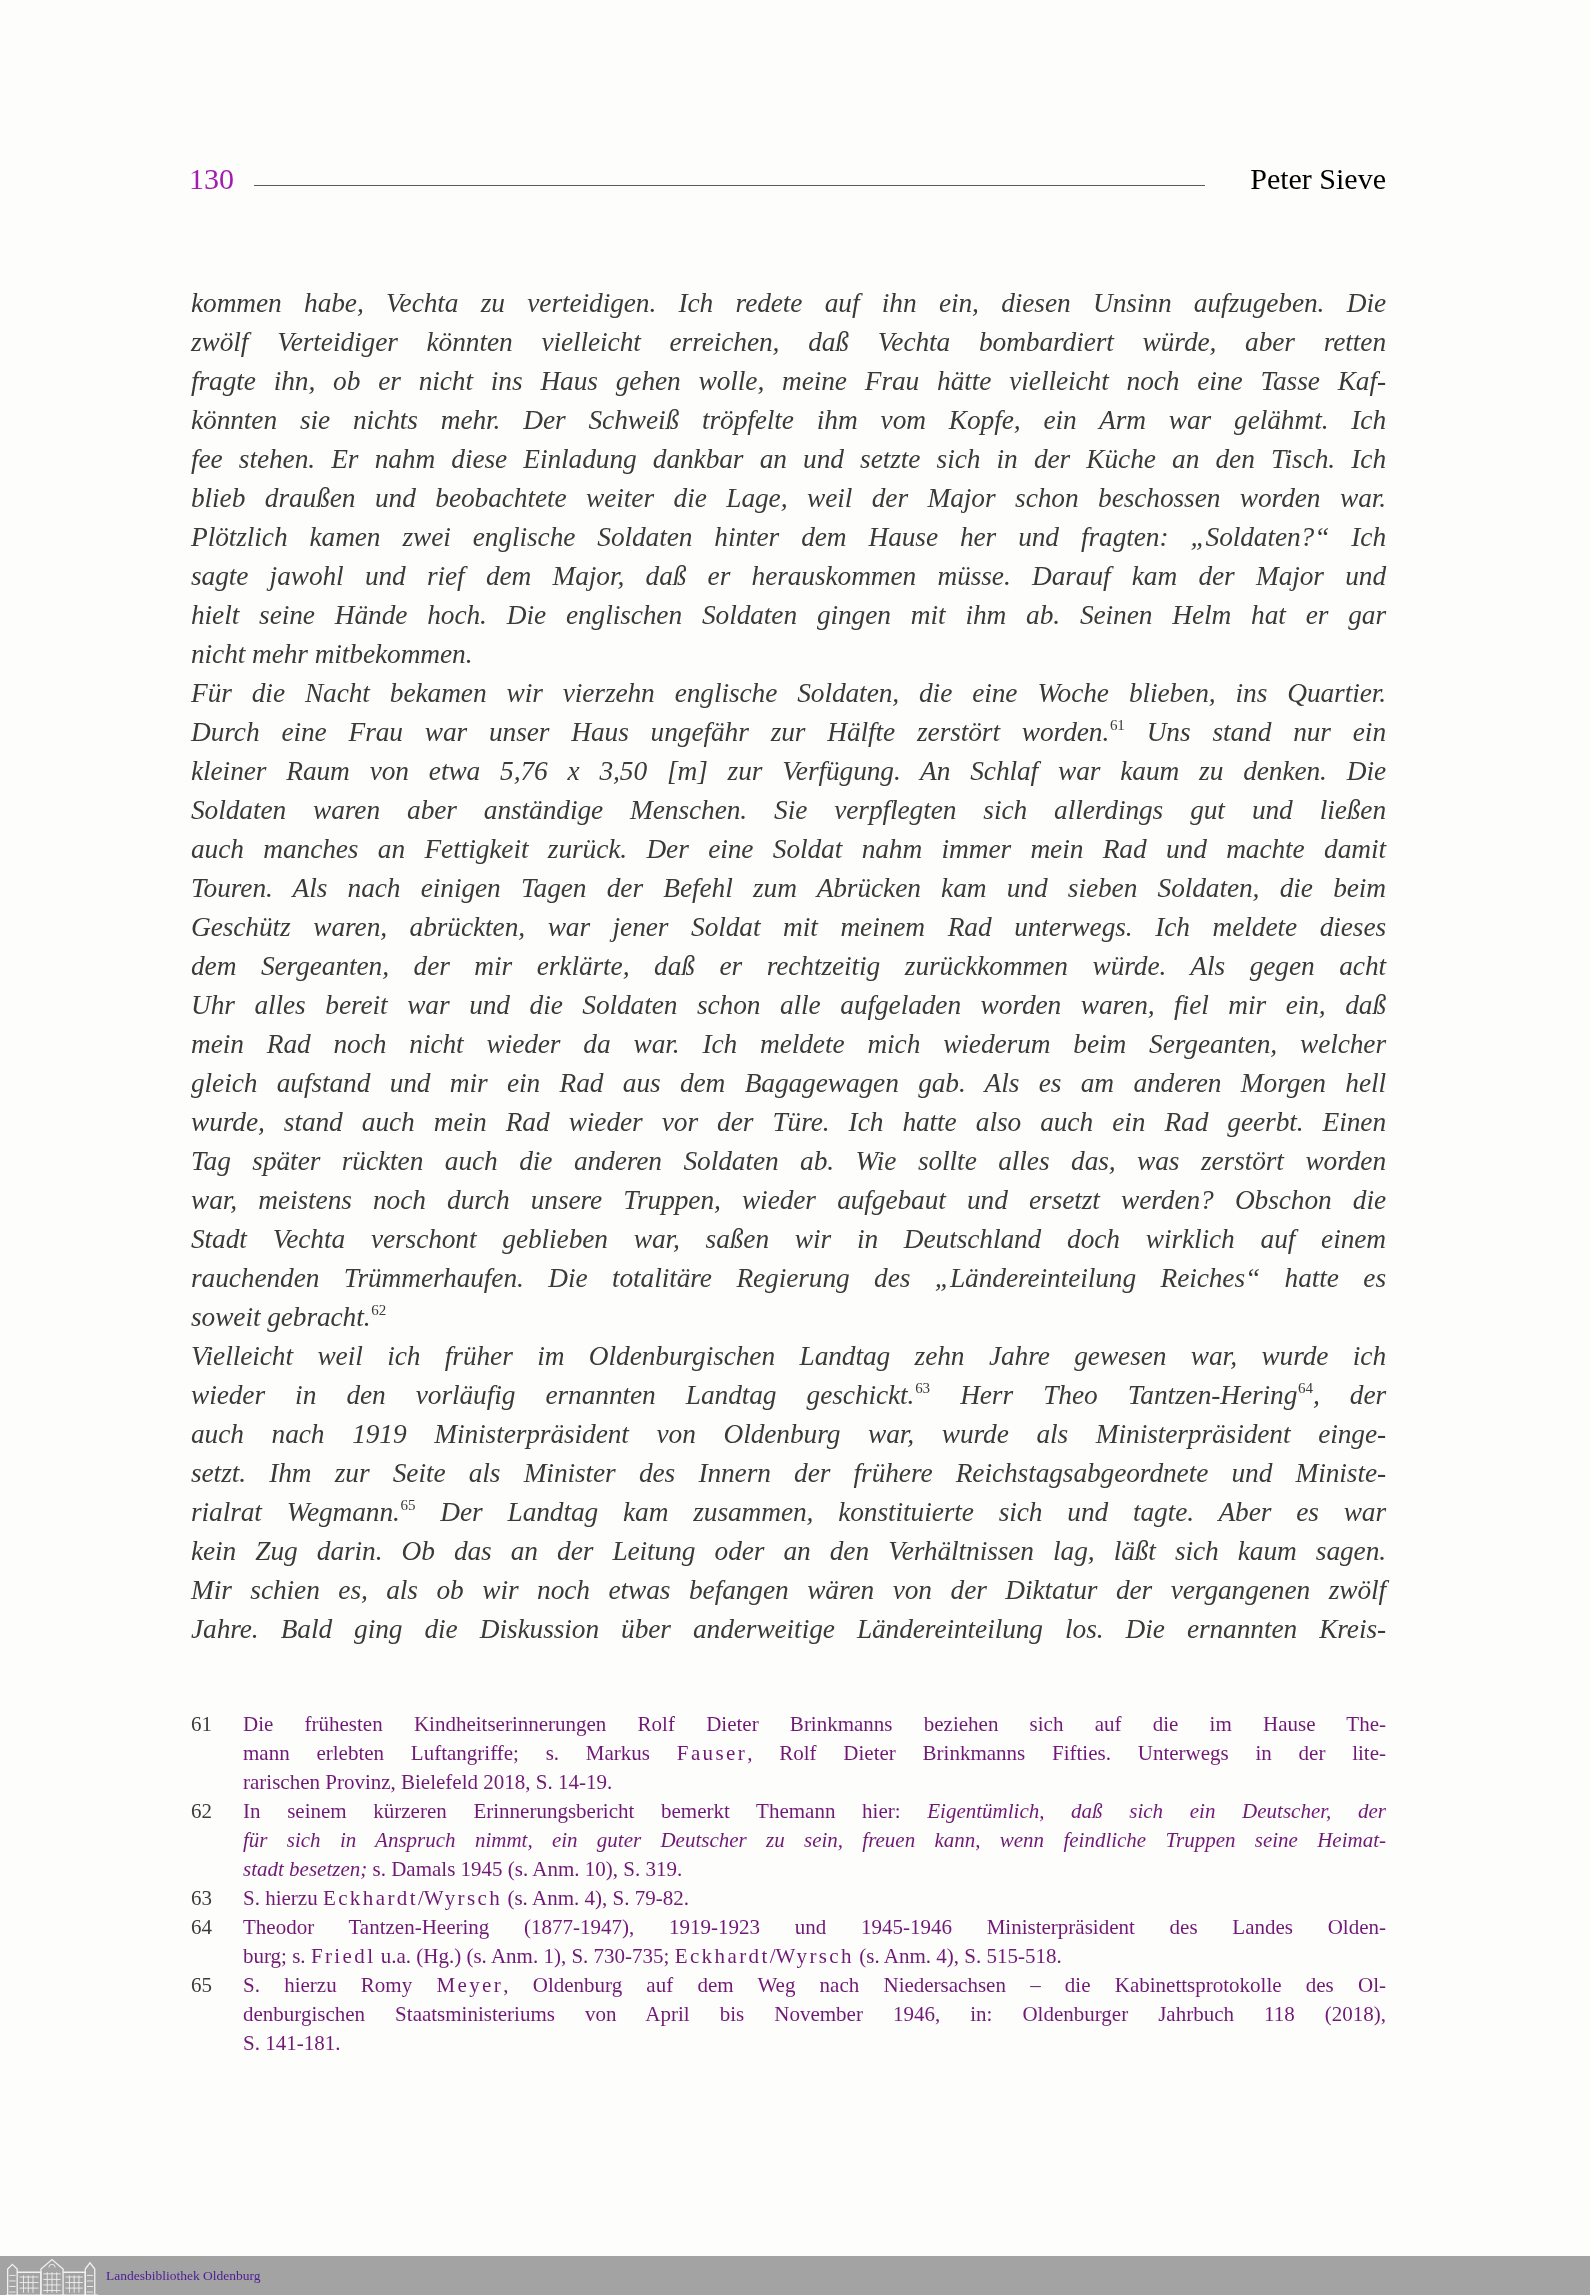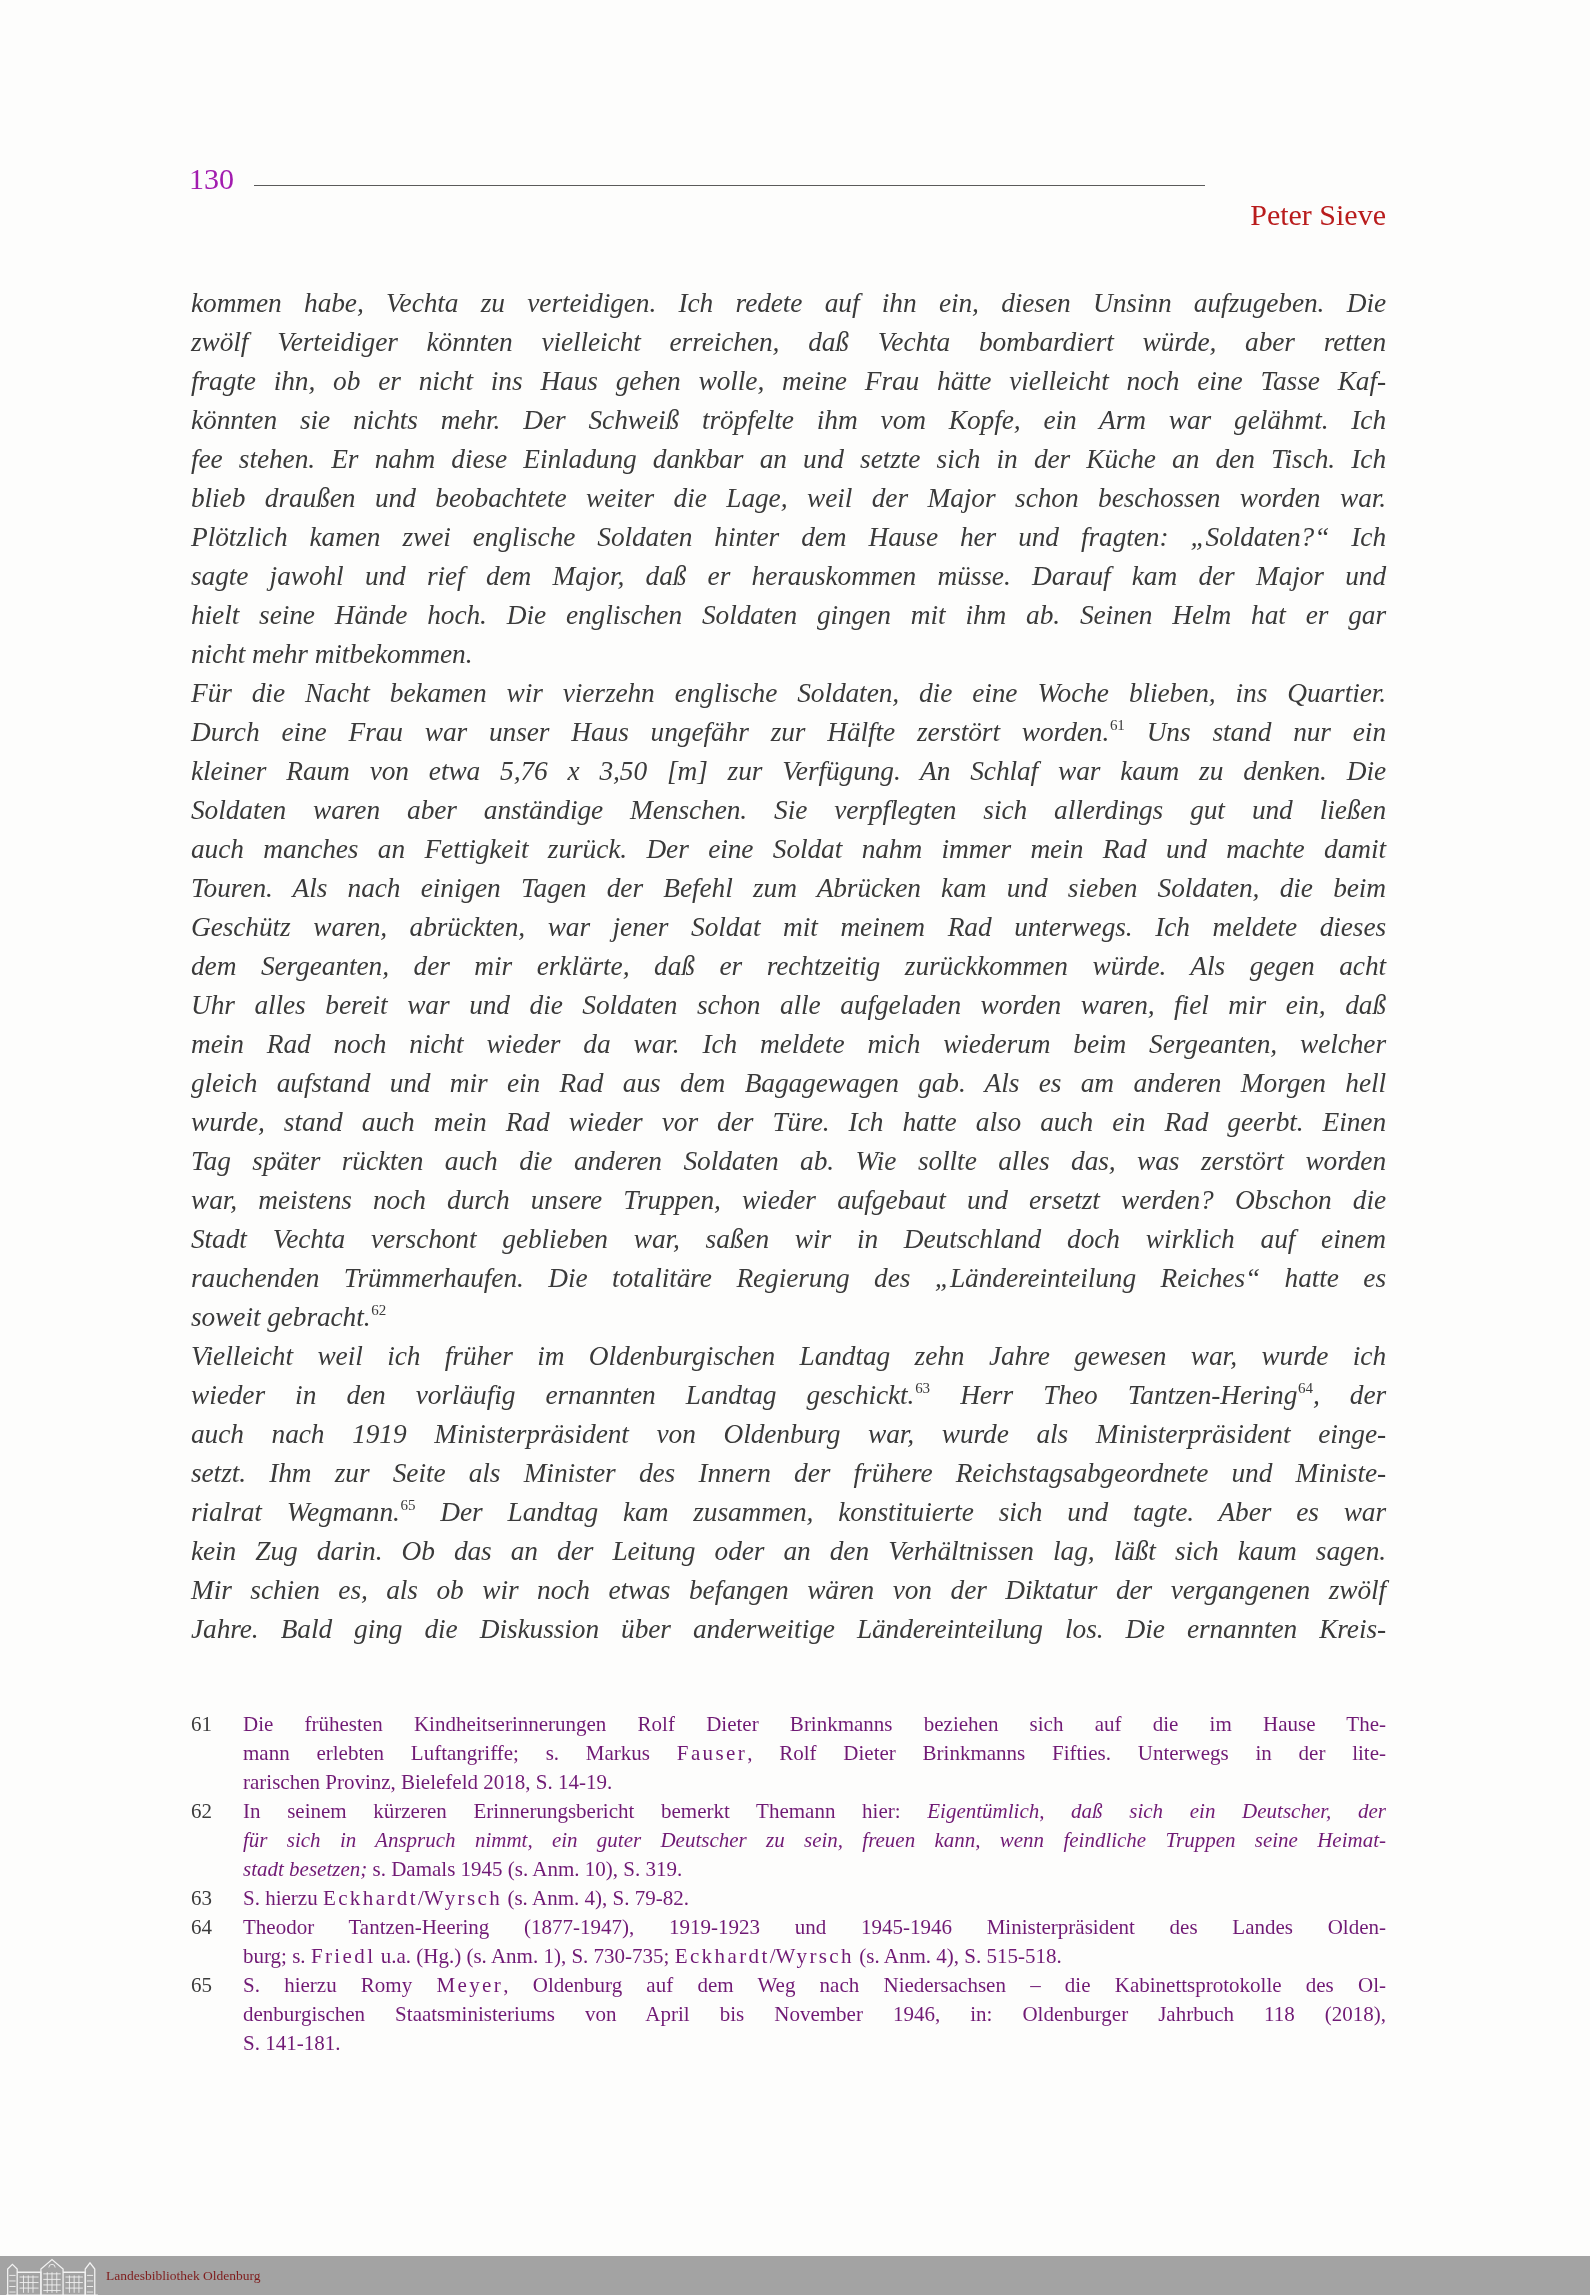--- a/index.html
+++ b/index.html
@@ -5,21 +5,21 @@
   html, body { margin: 0; padding: 0; }
   body {
     width: 1591px; height: 2295px; position: relative; overflow: hidden;
     background: #fdfdfc;
     font-family: "Liberation Serif", "DejaVu Serif", serif;
     color: #3a3a3a;
   }
   .page-header { position: absolute; left: 189px; top: 156px; width: 1197px; height: 45px; }
   .page-number { position: absolute; left: 0; top: 0; font-size: 30px; line-height: 45px; color: #a21caf; }
   .header-rule { position: absolute; left: 65px; top: 29px; width: 951px; height: 0; border-top: 1.6px solid #5a5a5a; }
-  .running-head { position: absolute; right: 0; top: 0; font-size: 30px; line-height: 45px; color: #b91c1c; margin-top: 36px; }
+  .running-head { position: absolute; right: 0; top: 0; font-size: 30px; line-height: 45px; color: #000000; }
 
   .body-text { position: absolute; left: 191px; top: 284px; width: 1195px; }
   .line {
     display: block; height: 39px; line-height: 39px;
     font-size: 27.4px; font-style: italic; white-space: nowrap;
     text-align: justify; text-align-last: justify;
     letter-spacing: -0.1px;
   }
   .line.last { text-align-last: left; }
   sup.fnref { font-size: 15px; vertical-align: 0; position: relative; top: -11px; font-style: normal; margin-left: 0.8px; }
@@ -31,21 +31,21 @@
   .fn-line {
     display: block; height: 29px; line-height: 29px; font-size: 21px; white-space: nowrap;
     text-align: justify; text-align-last: justify; color: #701a75;
   }
   .fn-line.last { text-align-last: left; }
   .spaced { letter-spacing: 2.4px; }
   .it { font-style: italic; }
 
   .footer-bar { position: absolute; left: 0; top: 2256px; width: 1591px; height: 40px; background: #a3a3a3; }
   .footer-logo { position: absolute; left: 5.6px; top: 1.6px; width: 92px; height: 38px; }
-  .footer-text { position: absolute; left: 106px; top: 0; line-height: 40px; font-size: 13.5px; color: #7f1d1d; font-family: "Liberation Serif", serif; }
+  .footer-text { position: absolute; left: 106px; top: 0; line-height: 40px; font-size: 13.5px; color: #4c1d95; font-family: "Liberation Serif", serif; }
 </style>
 </head>
 <body>
 
 <div class="page-header">
   <span class="page-number">130</span>
   <div class="header-rule"></div>
   <span class="running-head">Peter Sieve</span>
 </div>
 

